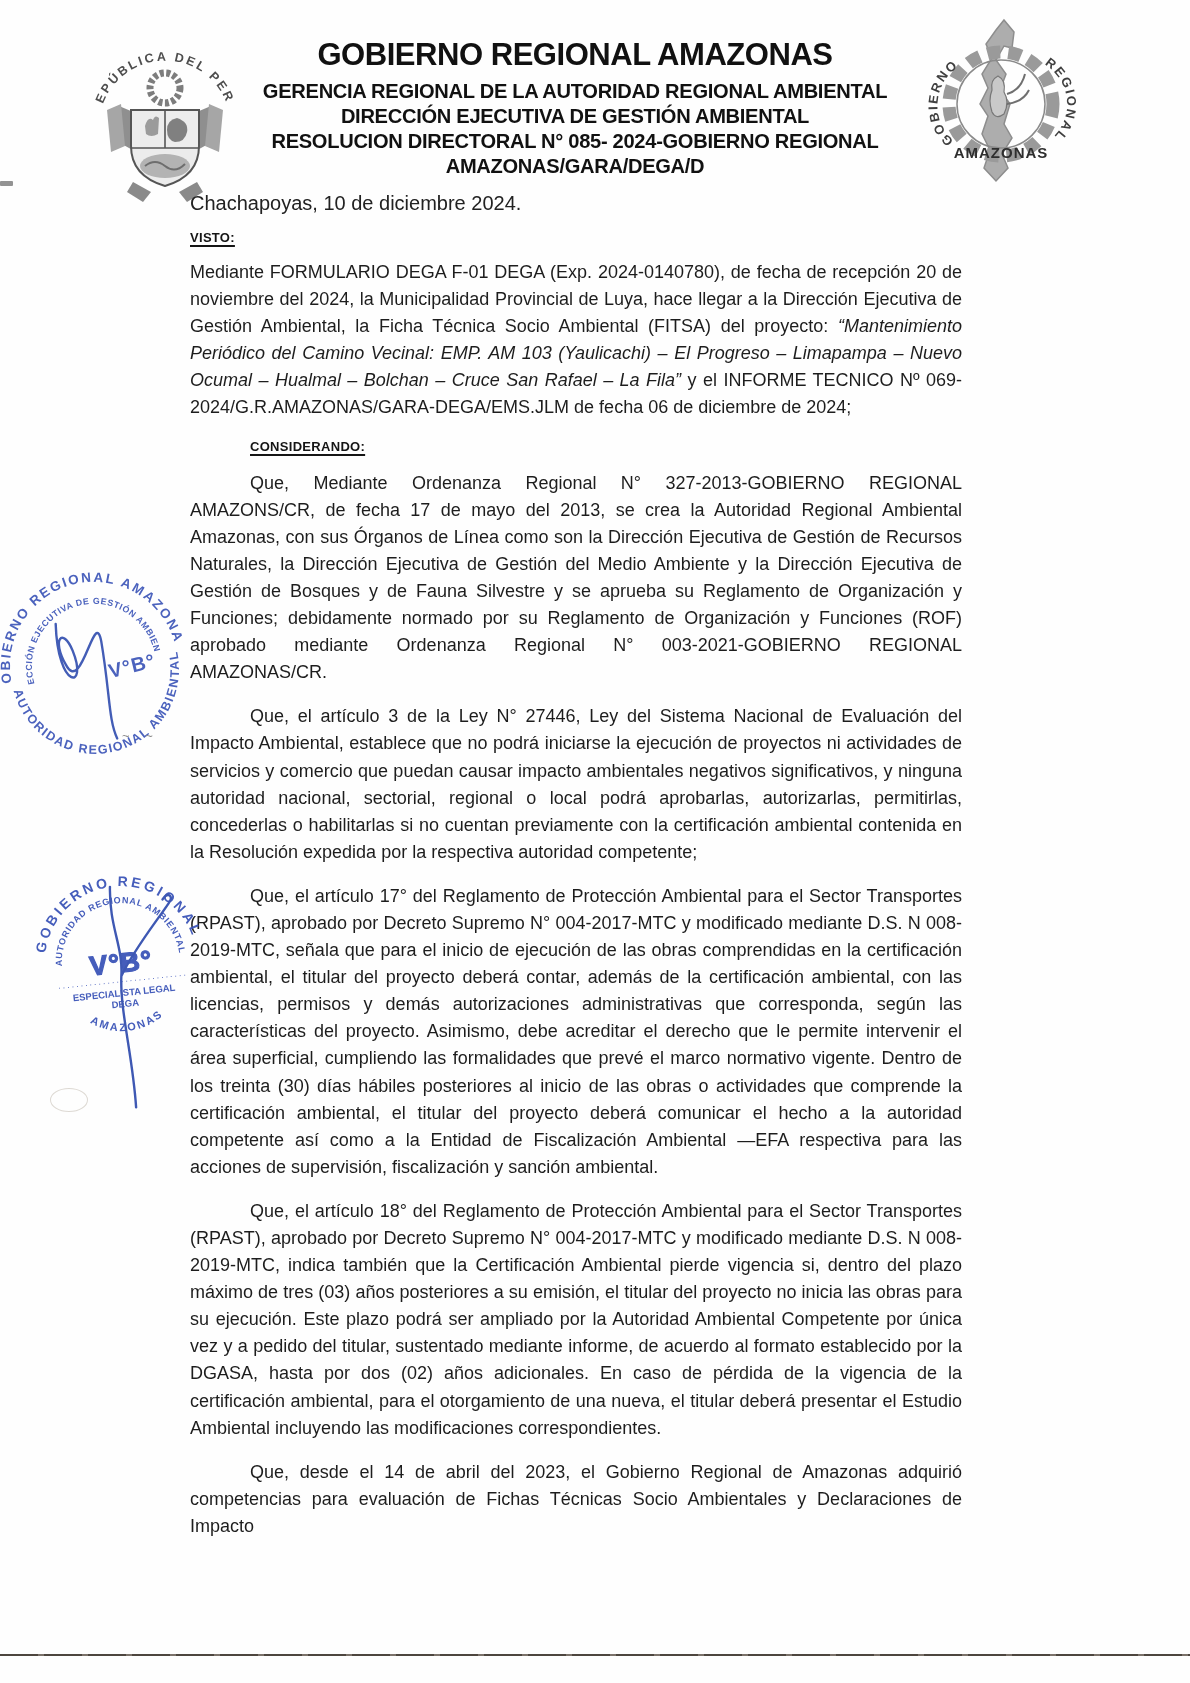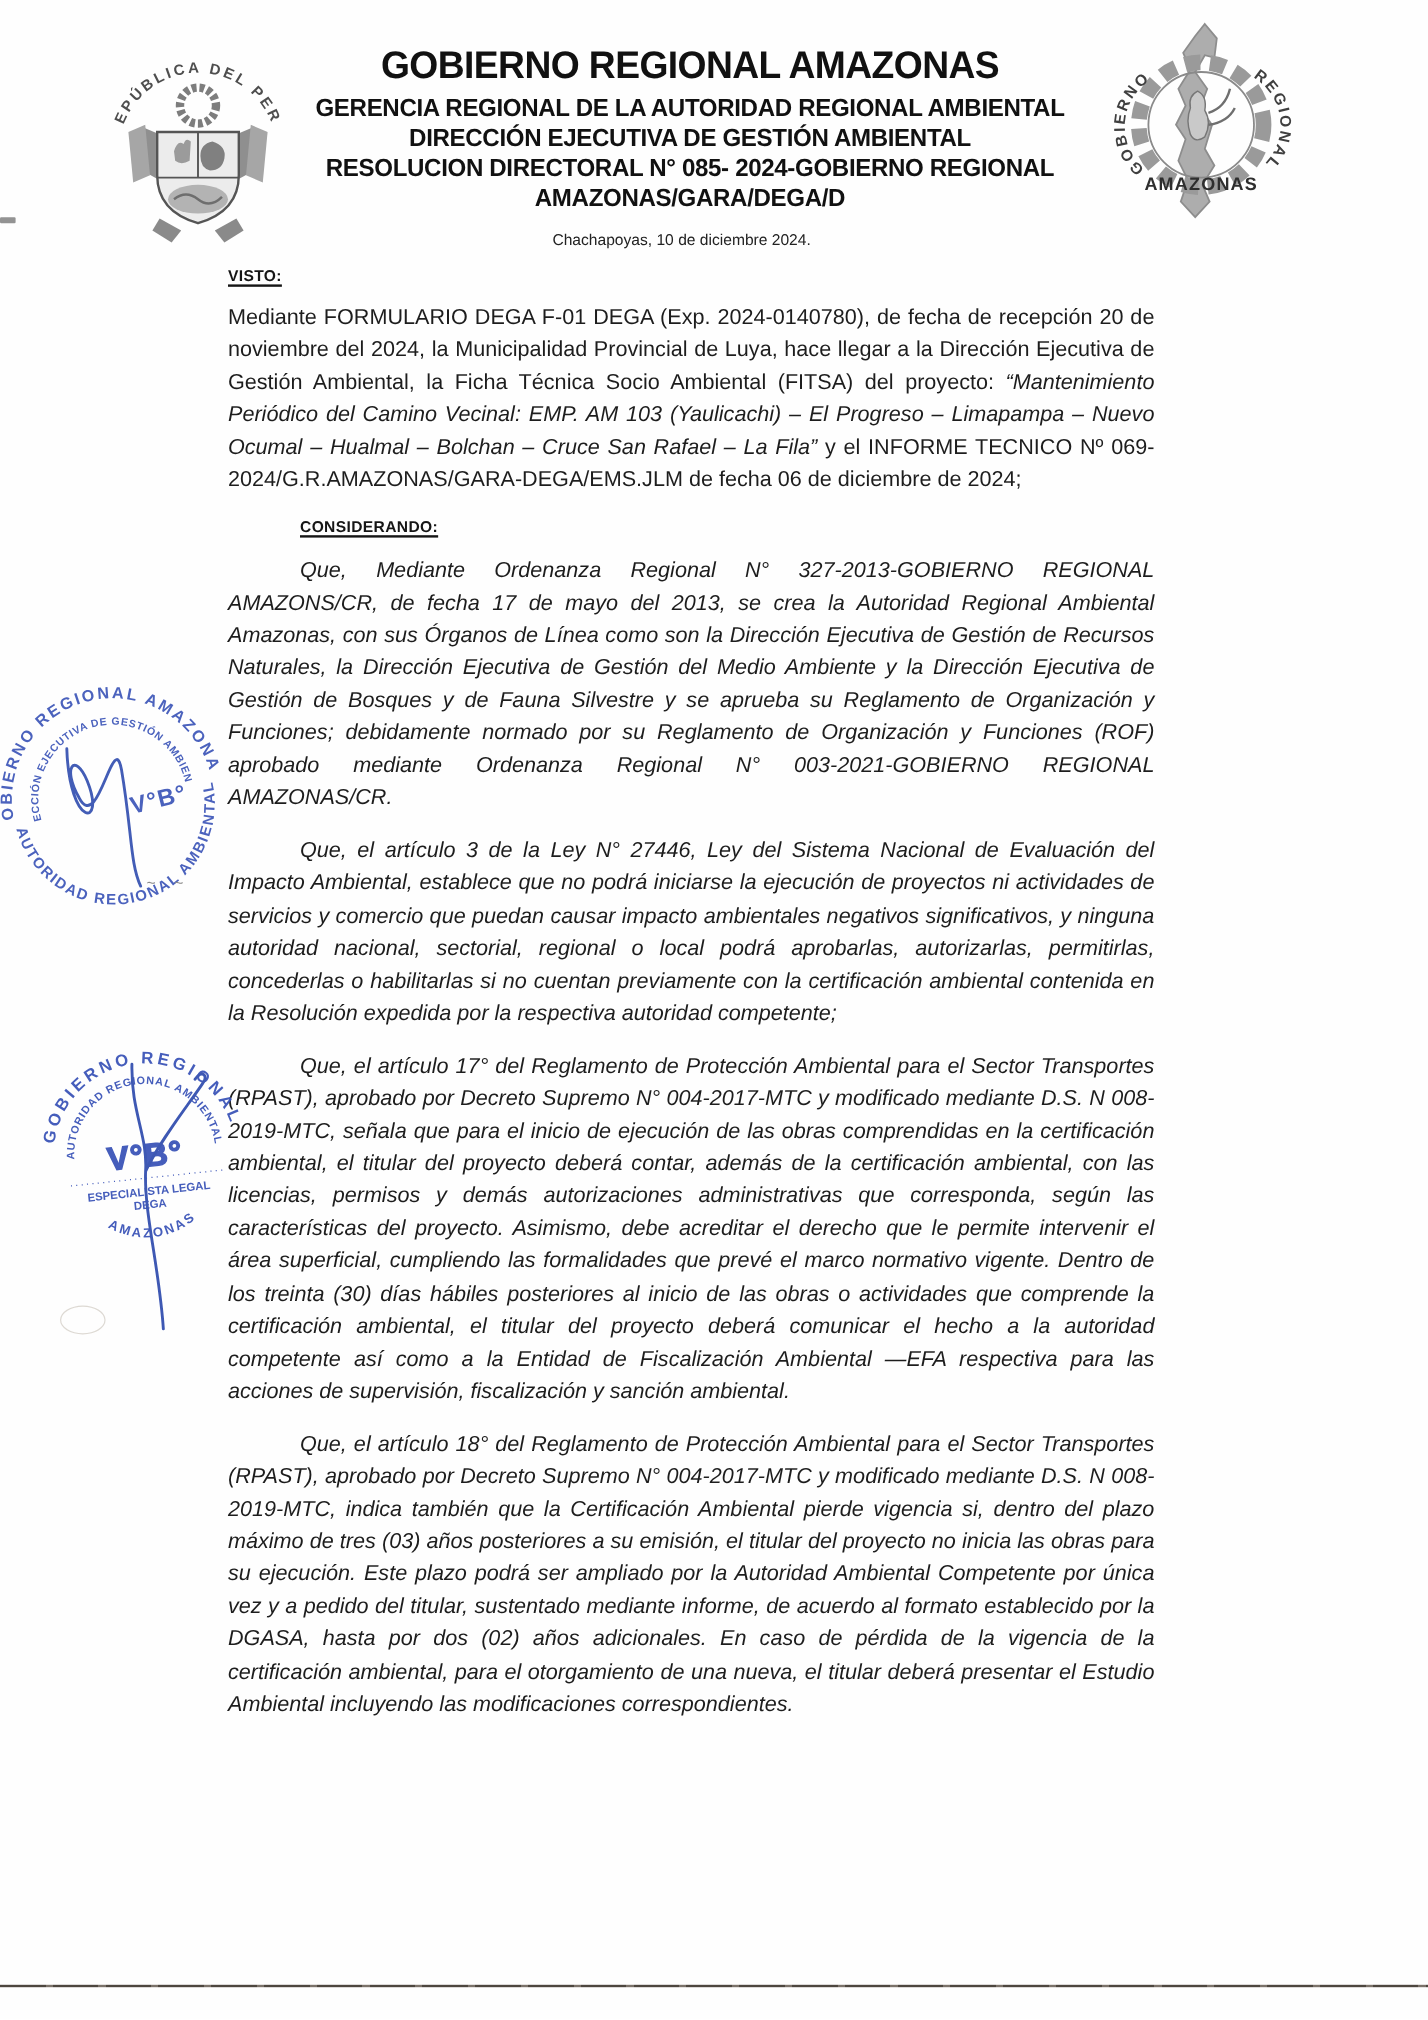--- a/index.html
+++ b/index.html
@@ -9,28 +9,28 @@
   }
   
   .coat{position:absolute;left:85px;top:26px;width:160px;height:180px;}
   .amz-logo{position:absolute;left:912px;top:18px;width:180px;height:175px;}
   .title-block{position:absolute;left:245px;top:36px;width:660px;text-align:center;color:#111;}
   .t1{font-size:32px;font-weight:700;letter-spacing:-0.5px;line-height:36px;transform:scaleX(.97);}
   .t2{font-size:20.5px;font-weight:700;letter-spacing:-0.3px;line-height:25px;margin-top:6px;transform:scaleX(.98);}
   .t3,.t4,.t5{font-size:20.5px;font-weight:700;letter-spacing:-0.3px;line-height:25px;transform:scaleX(.98);}
   
   .content{position:absolute;left:190px;top:192px;width:772px;}
-  .dateline{text-align:center;font-size:13px;padding-right:16px;margin-bottom:15px;color:#222;}
+  .dateline{text-align:left;font-size:20px;padding-right:16px;margin-bottom:15px;color:#222;}
   .sect{font-size:13px;font-weight:700;letter-spacing:.3px;margin:0 0 14px 0;color:#151515;}
   .sect .u{text-decoration:underline;text-underline-offset:3px;text-decoration-thickness:2px;}
   .sect.ind{padding-left:60px;}
   .bp{
     font-size:18px;line-height:27.1px;text-align:justify;margin:0 0 17px 0;color:#1d1d1d;
   }
-  .bp.ind{text-indent:60px;font-style:italic;}
+  .bp.ind{text-indent:60px;}
   .bp i{font-style:italic;}
   
   .stamp1{position:absolute;left:-18px;top:546px;width:222px;height:232px;transform:rotate(-14deg);opacity:.92;}
   .stamp2{position:absolute;left:28px;top:856px;width:192px;height:272px;transform:rotate(-6deg);opacity:.95;}
   .scanline{position:absolute;left:0;top:1654px;width:1190px;height:2px;
     background:repeating-linear-gradient(90deg,#4d463f 0 38px,#7b726a 38px 44px);}
   .edge-dash{position:absolute;left:0;top:181px;width:13px;height:5px;background:#3b3b3b;opacity:.55;border-radius:1px;}
   .tilde-mark{position:absolute;left:122px;top:728px;color:#8a8a8a;font-size:13px;letter-spacing:6px;}
   .pencil{position:absolute;left:50px;top:1088px;width:36px;height:22px;border:1.5px solid #d4cfc8;border-radius:50%;opacity:.8;}
 </style>
@@ -102,20 +102,21 @@
     <div class="sect"><span class="u">VISTO:</span></div>
 
     <p class="bp"><span>Mediante FORMULARIO DEGA F-01 DEGA (Exp. 2024-0140780), de fecha de recepción 20 de noviembre del 2024, la Municipalidad Provincial de Luya, hace llegar a la Dirección Ejecutiva de Gestión Ambiental, la Ficha Técnica Socio Ambiental (FITSA) del proyecto: </span><i>“Mantenimiento Periódico del Camino Vecinal: EMP. AM 103 (Yaulicachi) – El Progreso – Limapampa – Nuevo Ocumal – Hualmal – Bolchan – Cruce San Rafael – La Fila”</i><span> y el INFORME TECNICO Nº 069-2024/G.R.AMAZONAS/GARA-DEGA/EMS.JLM de fecha 06 de diciembre de 2024;</span></p>
 
     <div class="sect ind" style="margin-top:13px;margin-bottom:16px;"><span class="u">CONSIDERANDO:</span></div>
 
     <p class="bp ind">Que, Mediante Ordenanza Regional N° 327-2013-GOBIERNO REGIONAL AMAZONS/CR, de fecha 17 de mayo del 2013, se crea la Autoridad Regional Ambiental Amazonas, con sus Órganos de Línea como son la Dirección  Ejecutiva de Gestión de Recursos Naturales, la Dirección Ejecutiva de  Gestión del Medio Ambiente y la Dirección Ejecutiva de Gestión de Bosques y de Fauna Silvestre y se aprueba su Reglamento de Organización y Funciones; debidamente normado por su Reglamento de Organización y Funciones (ROF) aprobado mediante Ordenanza Regional N° 003-2021-GOBIERNO REGIONAL AMAZONAS/CR.</p>
     <p class="bp ind">Que, el artículo 3 de la Ley N° 27446, Ley del Sistema Nacional de Evaluación del Impacto Ambiental, establece que no podrá iniciarse la ejecución de proyectos ni actividades de servicios y comercio que puedan causar impacto ambientales negativos significativos, y ninguna autoridad nacional, sectorial, regional o local podrá aprobarlas, autorizarlas, permitirlas, concederlas o habilitarlas si no cuentan previamente con la certificación ambiental contenida en la Resolución expedida por la respectiva autoridad competente;</p>
     <p class="bp ind">Que, el artículo 17° del Reglamento de Protección Ambiental para el Sector Transportes (RPAST), aprobado por Decreto Supremo N° 004-2017-MTC y modificado mediante D.S. N 008-2019-MTC, señala que para el inicio de ejecución de las obras comprendidas en la certificación ambiental, el titular del proyecto deberá contar, además de la certificación ambiental, con las licencias, permisos y demás autorizaciones administrativas que corresponda, según las características del proyecto.  Asimismo, debe acreditar el derecho que le permite intervenir el área superficial, cumpliendo las formalidades que prevé el marco normativo vigente. Dentro de los treinta (30) días hábiles posteriores al inicio de las obras o actividades que comprende la certificación ambiental, el titular del proyecto deberá comunicar el hecho a la autoridad competente así como a la Entidad de Fiscalización Ambiental —EFA respectiva para las acciones de supervisión, fiscalización y sanción ambiental.</p>
     <p class="bp ind">Que, el artículo 18° del Reglamento de Protección Ambiental para el Sector Transportes (RPAST), aprobado por Decreto Supremo N° 004-2017-MTC y modificado mediante D.S. N 008-2019-MTC, indica también que la Certificación Ambiental pierde vigencia si, dentro del plazo máximo de tres (03) años posteriores a su emisión, el titular del proyecto no inicia las obras para su ejecución. Este plazo podrá ser ampliado por la Autoridad Ambiental Competente por única vez y a pedido del titular, sustentado mediante informe, de acuerdo al formato establecido por la DGASA, hasta por dos (02) años adicionales. En caso de pérdida de la vigencia de la certificación ambiental, para el otorgamiento de una nueva, el titular deberá presentar el Estudio Ambiental incluyendo las modificaciones correspondientes.</p>
+    <p class="bp ind">Que, desde el 14 de abril del 2023, el Gobierno Regional de Amazonas adquirió competencias para evaluación de Fichas Técnicas Socio Ambientales y Declaraciones de Impacto</p>
   </div>
 
   <svg class="stamp1" viewBox="0 0 222 232" aria-hidden="true">
     <defs>
       <path id="s1top" d="M 27,120 A 84,84 0 0 1 195,120"></path>
       <path id="s1bot" d="M 27,124 A 84,84 0 0 0 195,124"></path>
       <path id="s1in" d="M 49,120 A 62,62 0 0 1 173,120"></path>
     </defs>
     <g fill="#3c55b8" font-family="Liberation Sans,sans-serif">
       <text font-size="13.5" font-weight="700" letter-spacing="2">

